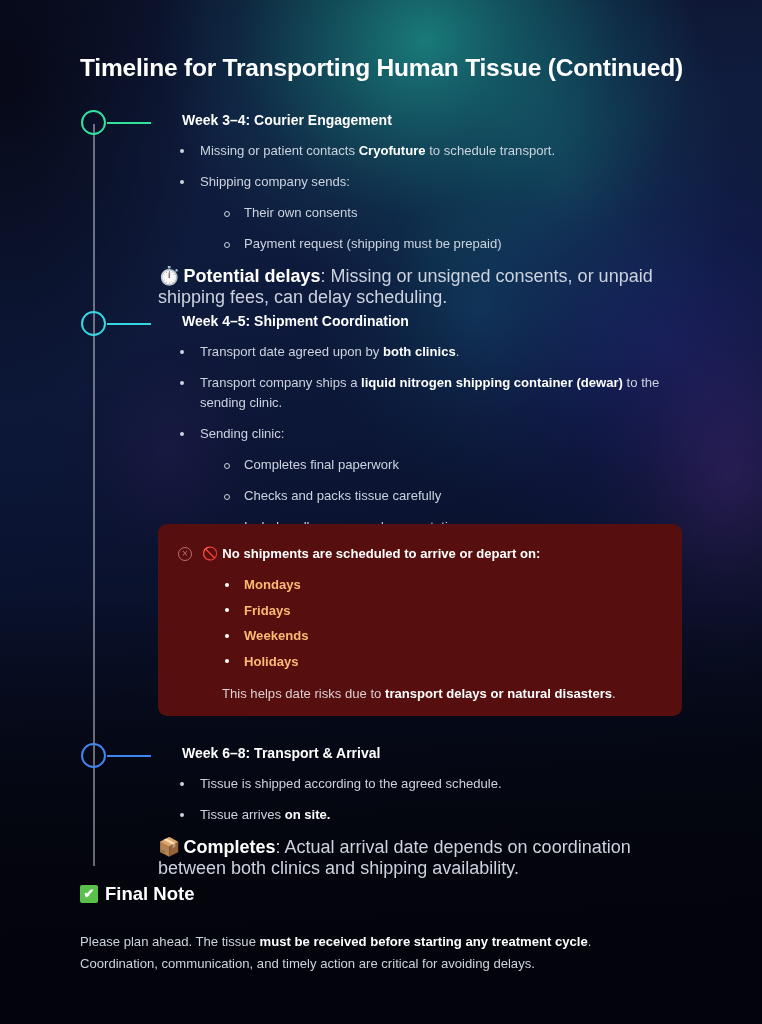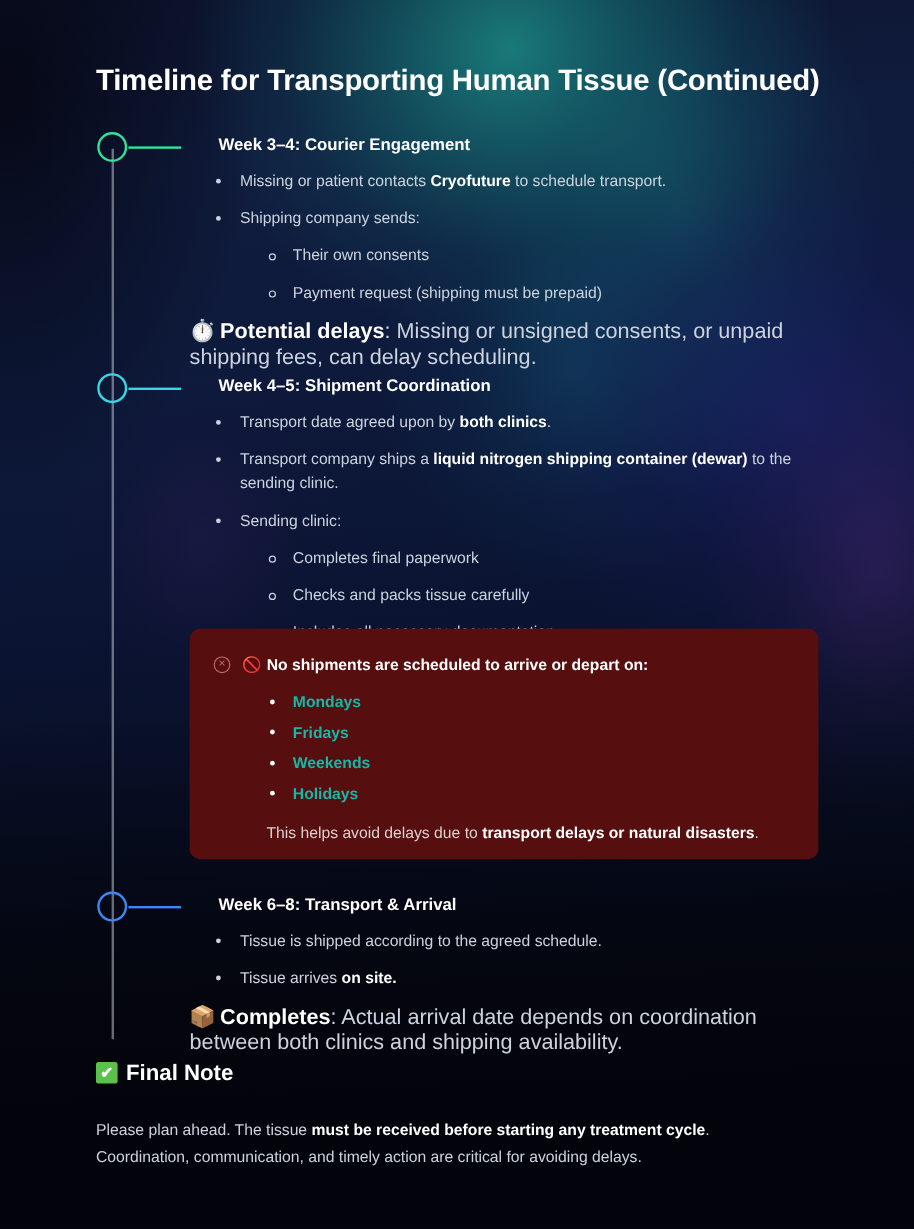--- a/index.html
+++ b/index.html
@@ -257,21 +257,21 @@
     list-style: none;
     margin: 12px 0 0 44px;
     padding: 0;
   }
   ul.callout-list > li {
     position: relative;
     padding-left: 22px;
     font-size: 13.1px;
     line-height: 19px;
     font-weight: bold;
-    color: #14b8a6;
+    color: #fdba74;
     margin-bottom: 6.5px;
   }
   ul.callout-list > li::before {
     content: "";
     position: absolute;
     left: 3px;
     top: 7.5px;
     width: 4px;
     height: 4px;
     border-radius: 50%;
@@ -380,21 +380,21 @@
       <div class="callout-title">
         <span class="emoji">🚫</span><span>No shipments are scheduled to arrive or depart on:</span>
       </div>
     </div>
     <ul class="callout-list">
         <li>Mondays</li>
         <li>Fridays</li>
         <li>Weekends</li>
         <li>Holidays</li>
       </ul>
-    <div class="callout-footer"><span>This helps avoid delays due to </span><b>transport delays or natural disasters</b><span>.</span></div>
+    <div class="callout-footer"><span>This helps date risks due to </span><b>transport delays or natural disasters</b><span>.</span></div>
   </div>
 
   <section class="section sec-3">
     <div class="section-heading">Week 6–8: Transport &amp; Arrival</div>
     <ul class="bullets">
         <li><span>Tissue is shipped according to the agreed schedule.</span></li>
         <li><span>Tissue arrives </span><b>on site.</b></li>
       </ul>
     <div class="note-line"><span class="emoji">📦</span><b>Completes</b><span>: Actual arrival date depends on coordination between both clinics and shipping availability.</span></div>
   </section>

